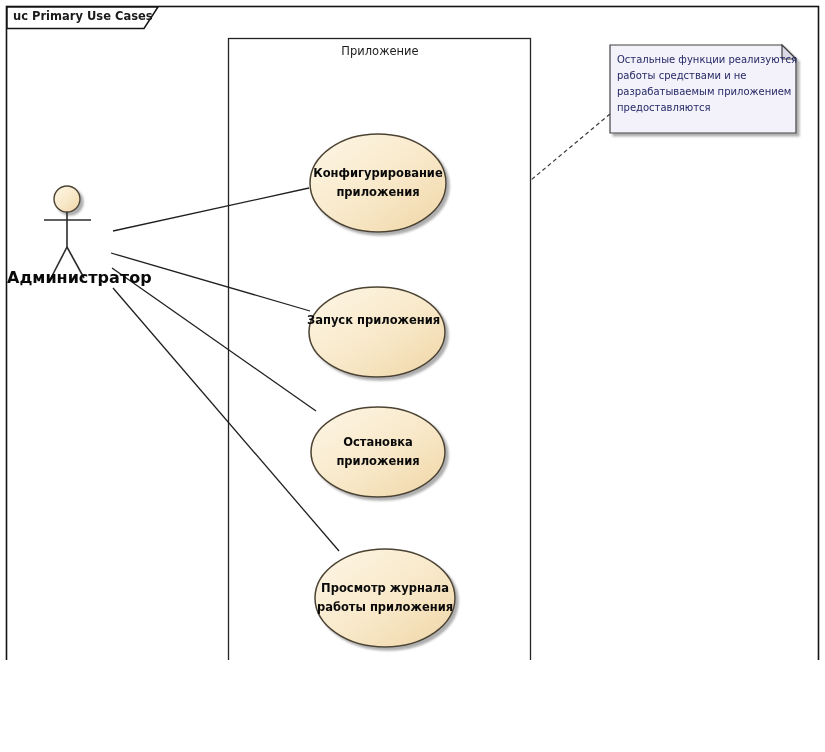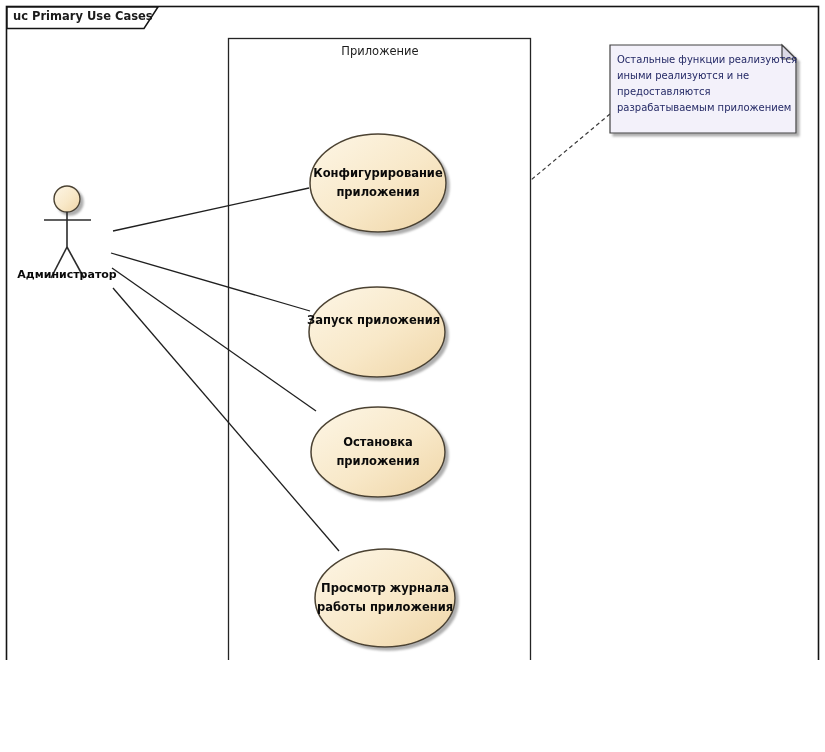--- a/index.html
+++ b/index.html
@@ -26,21 +26,21 @@
     text-align:center;
     font-size:11.5px;font-weight:bold;line-height:19px;color:#0a0a0a;
   }
   .uc-1{left:311px;top:143px;width:134px;height:80px;}
   .uc-2{left:307px;top:280px;width:140px;height:80px;}
   .uc-3{left:313px;top:412px;width:130px;height:80px;}
   .uc-4{left:315px;top:558px;width:140px;height:80px;}
   .uc-2 span{white-space:nowrap;}
   .actor-label{
     left:7px;top:268px;width:120px;
-    text-align:center;font-size:11px;font-weight:bold;color:#0a0a0a;
+    text-align:center;font-size:16px;font-weight:bold;color:#0a0a0a;
     white-space:nowrap;
   }
   .note-text{
     left:617px;top:52px;width:174px;
     font-size:10px;line-height:16px;color:#252a66;
   }
   .note-text div{white-space:nowrap;}
 </style>
 </head>
 <body>
@@ -105,18 +105,18 @@
     <span>Остановка приложения</span>
   </div>
   <div class="txt uc-label uc-4">
     <span>Просмотр журнала работы приложения</span>
   </div>
 
   <div class="txt actor-label">Администратор</div>
 
   <div class="txt note-text">
     <div>Остальные функции реализуются</div>
-    <div>иными реализуются и не</div>
+    <div>работы средствами и не</div>
+    <div>разрабатываемым приложением</div>
     <div>предоставляются</div>
-    <div>разрабатываемым приложением</div>
   </div>
 
 </div>
 
 </body></html>

